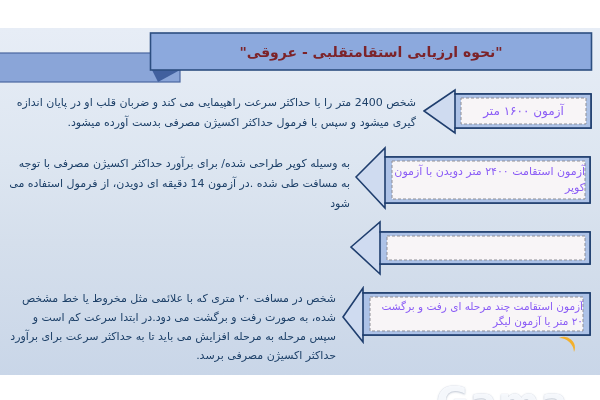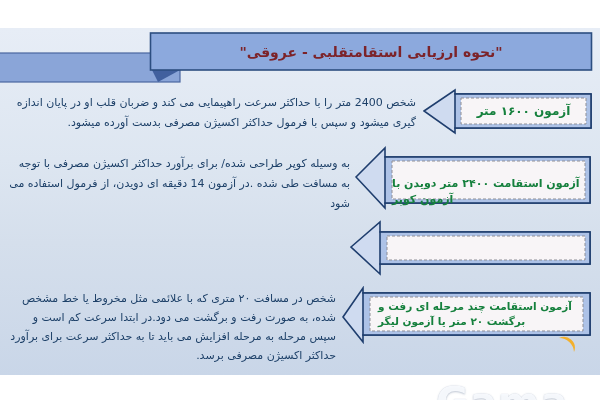--- a/index.html
+++ b/index.html
@@ -18,26 +18,26 @@
     direction:rtl;font-weight:bold;font-size:14px;color:#7c2329;letter-spacing:.2px;
   }
   .desc{
     position:absolute;direction:rtl;text-align:right;
     font-size:11px;line-height:20px;color:#1d4068;
   }
   .arrow{position:absolute;}
   .arrow svg{position:absolute;left:0;top:0;}
   .arrow-label{
     position:absolute;display:flex;align-items:center;justify-content:center;
-    direction:rtl;text-align:left;font-weight:bold;color:#15803d;
+    direction:rtl;text-align:right;font-weight:normal;color:#8b5cf6;
   }
   .lbl-1{font-size:12px;}
-  .lbl-2{font-size:11px;line-height:16px;margin-top:12px;}
+  .lbl-2{font-size:11px;line-height:16px;}
   .lbl-3{font-size:10.5px;white-space:nowrap;}
-  .lbl-4{font-size:10.5px;line-height:15px;margin-left:8px;}
+  .lbl-4{font-size:10.5px;line-height:15px;}
   .watermark{
     position:absolute;left:436px;top:341px;width:160px;height:48px;
     font-size:40px;font-weight:bold;letter-spacing:1px;
     color:rgba(250,252,255,0.93);
     text-shadow:0 1px 2px rgba(150,162,182,0.55), 0 0 1px rgba(170,180,198,0.6);
     user-select:none;
     margin-top:38px;
   }
   .crescent{position:absolute;left:553px;top:335px;}
 </style>

